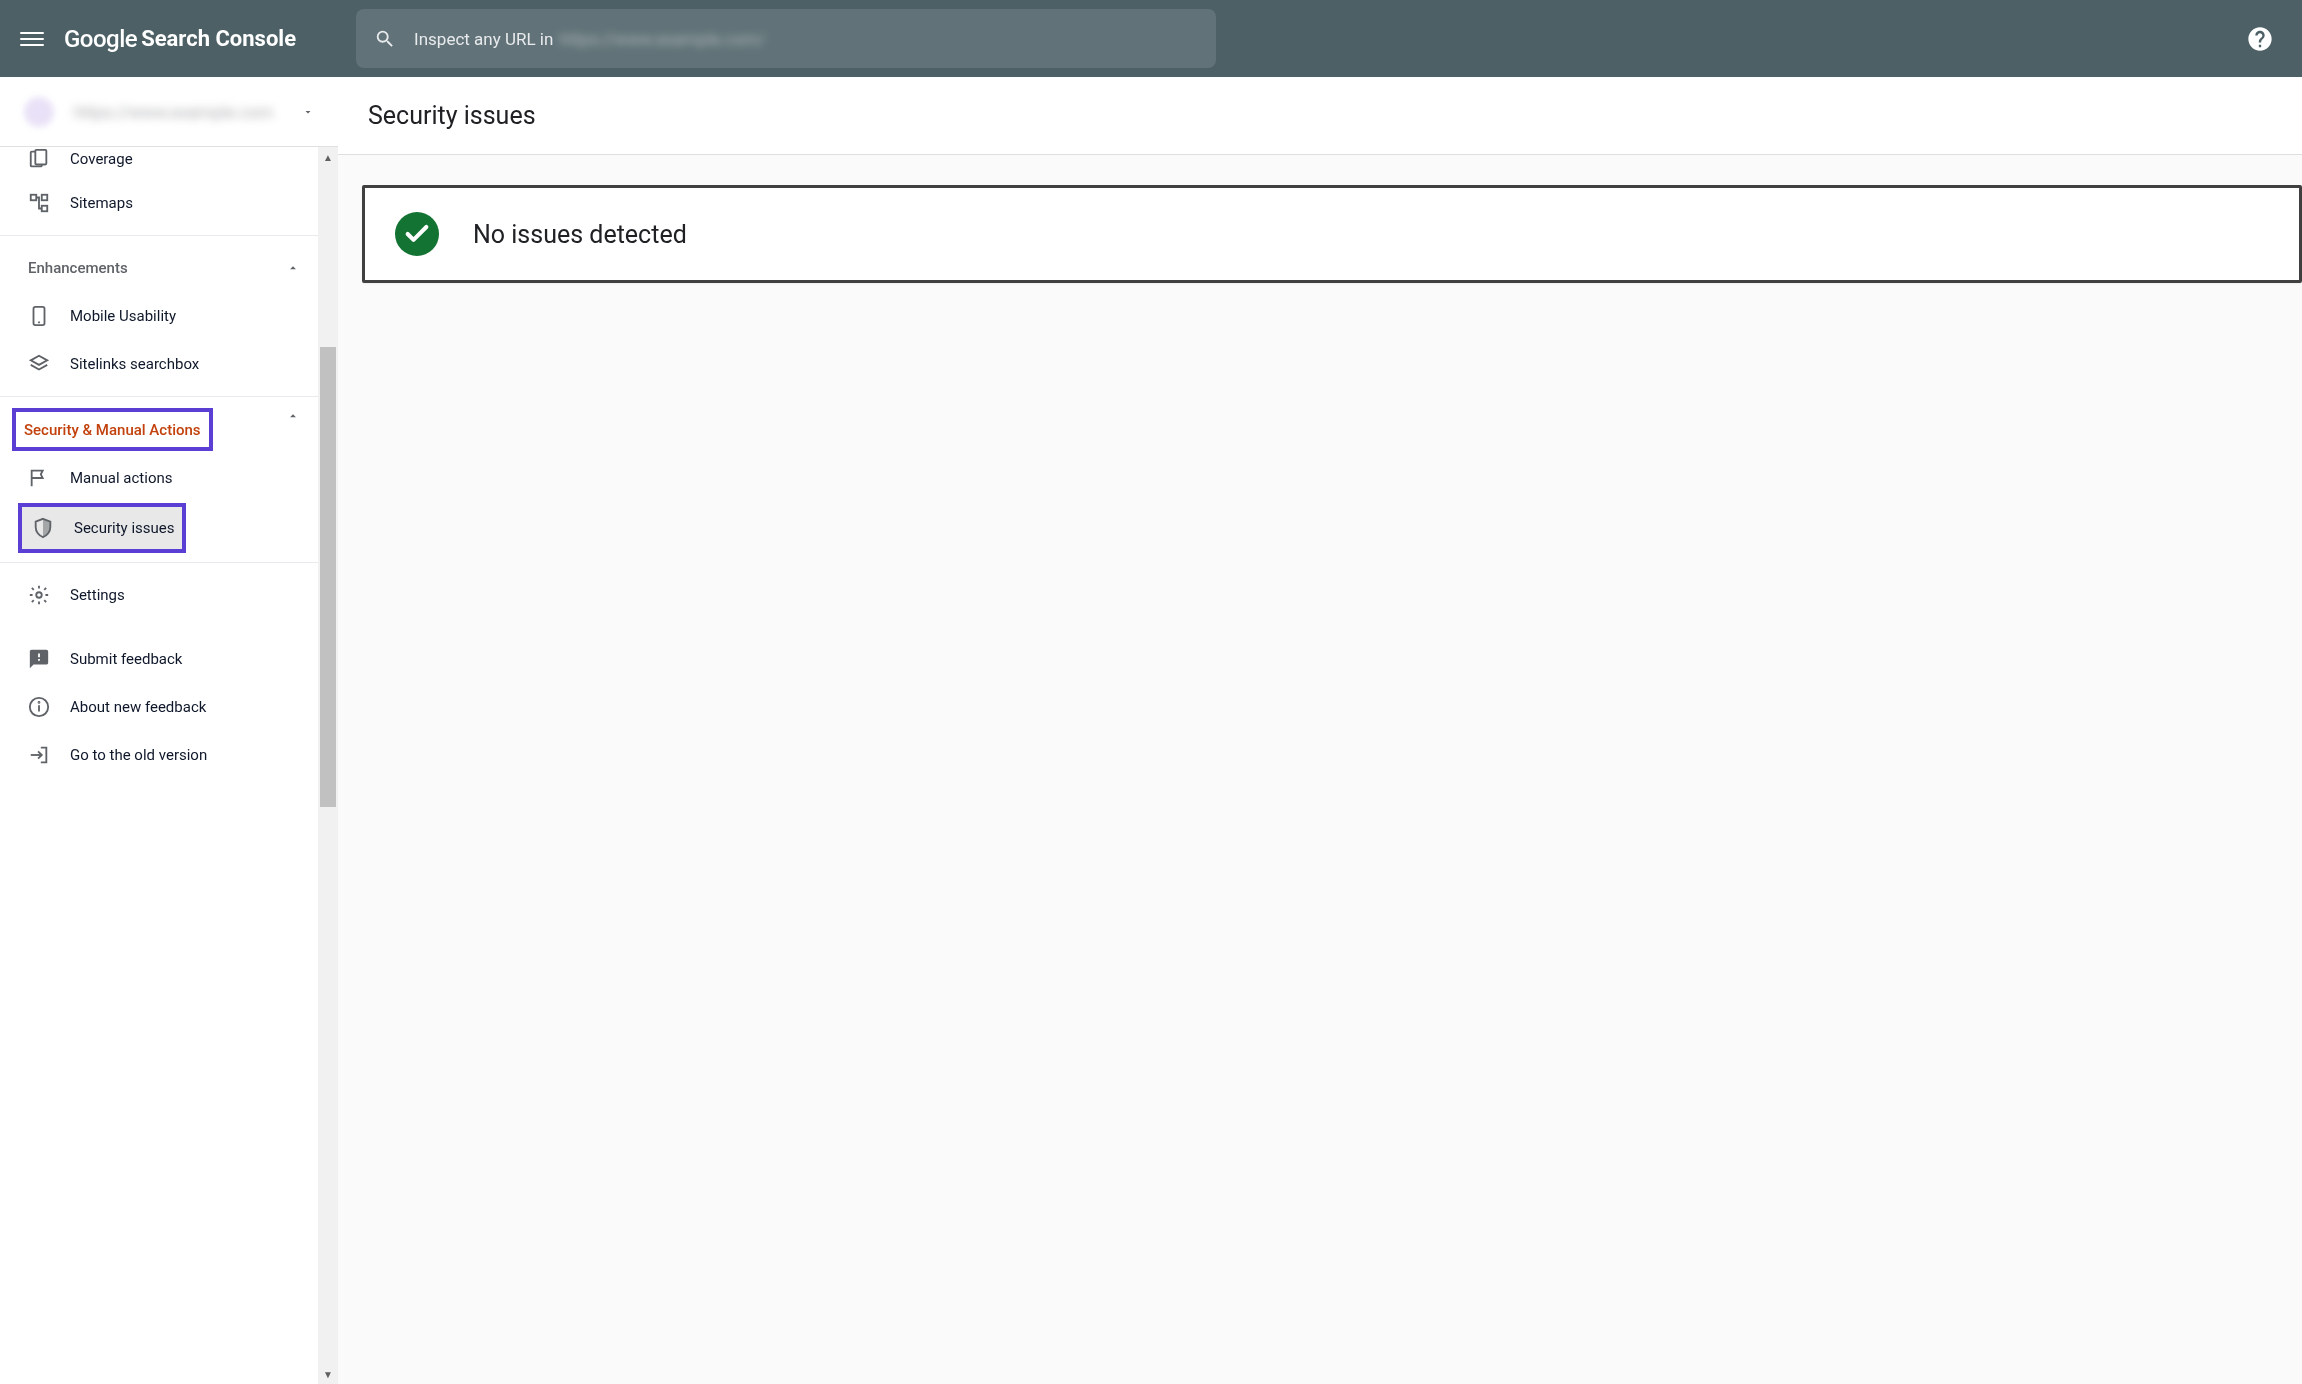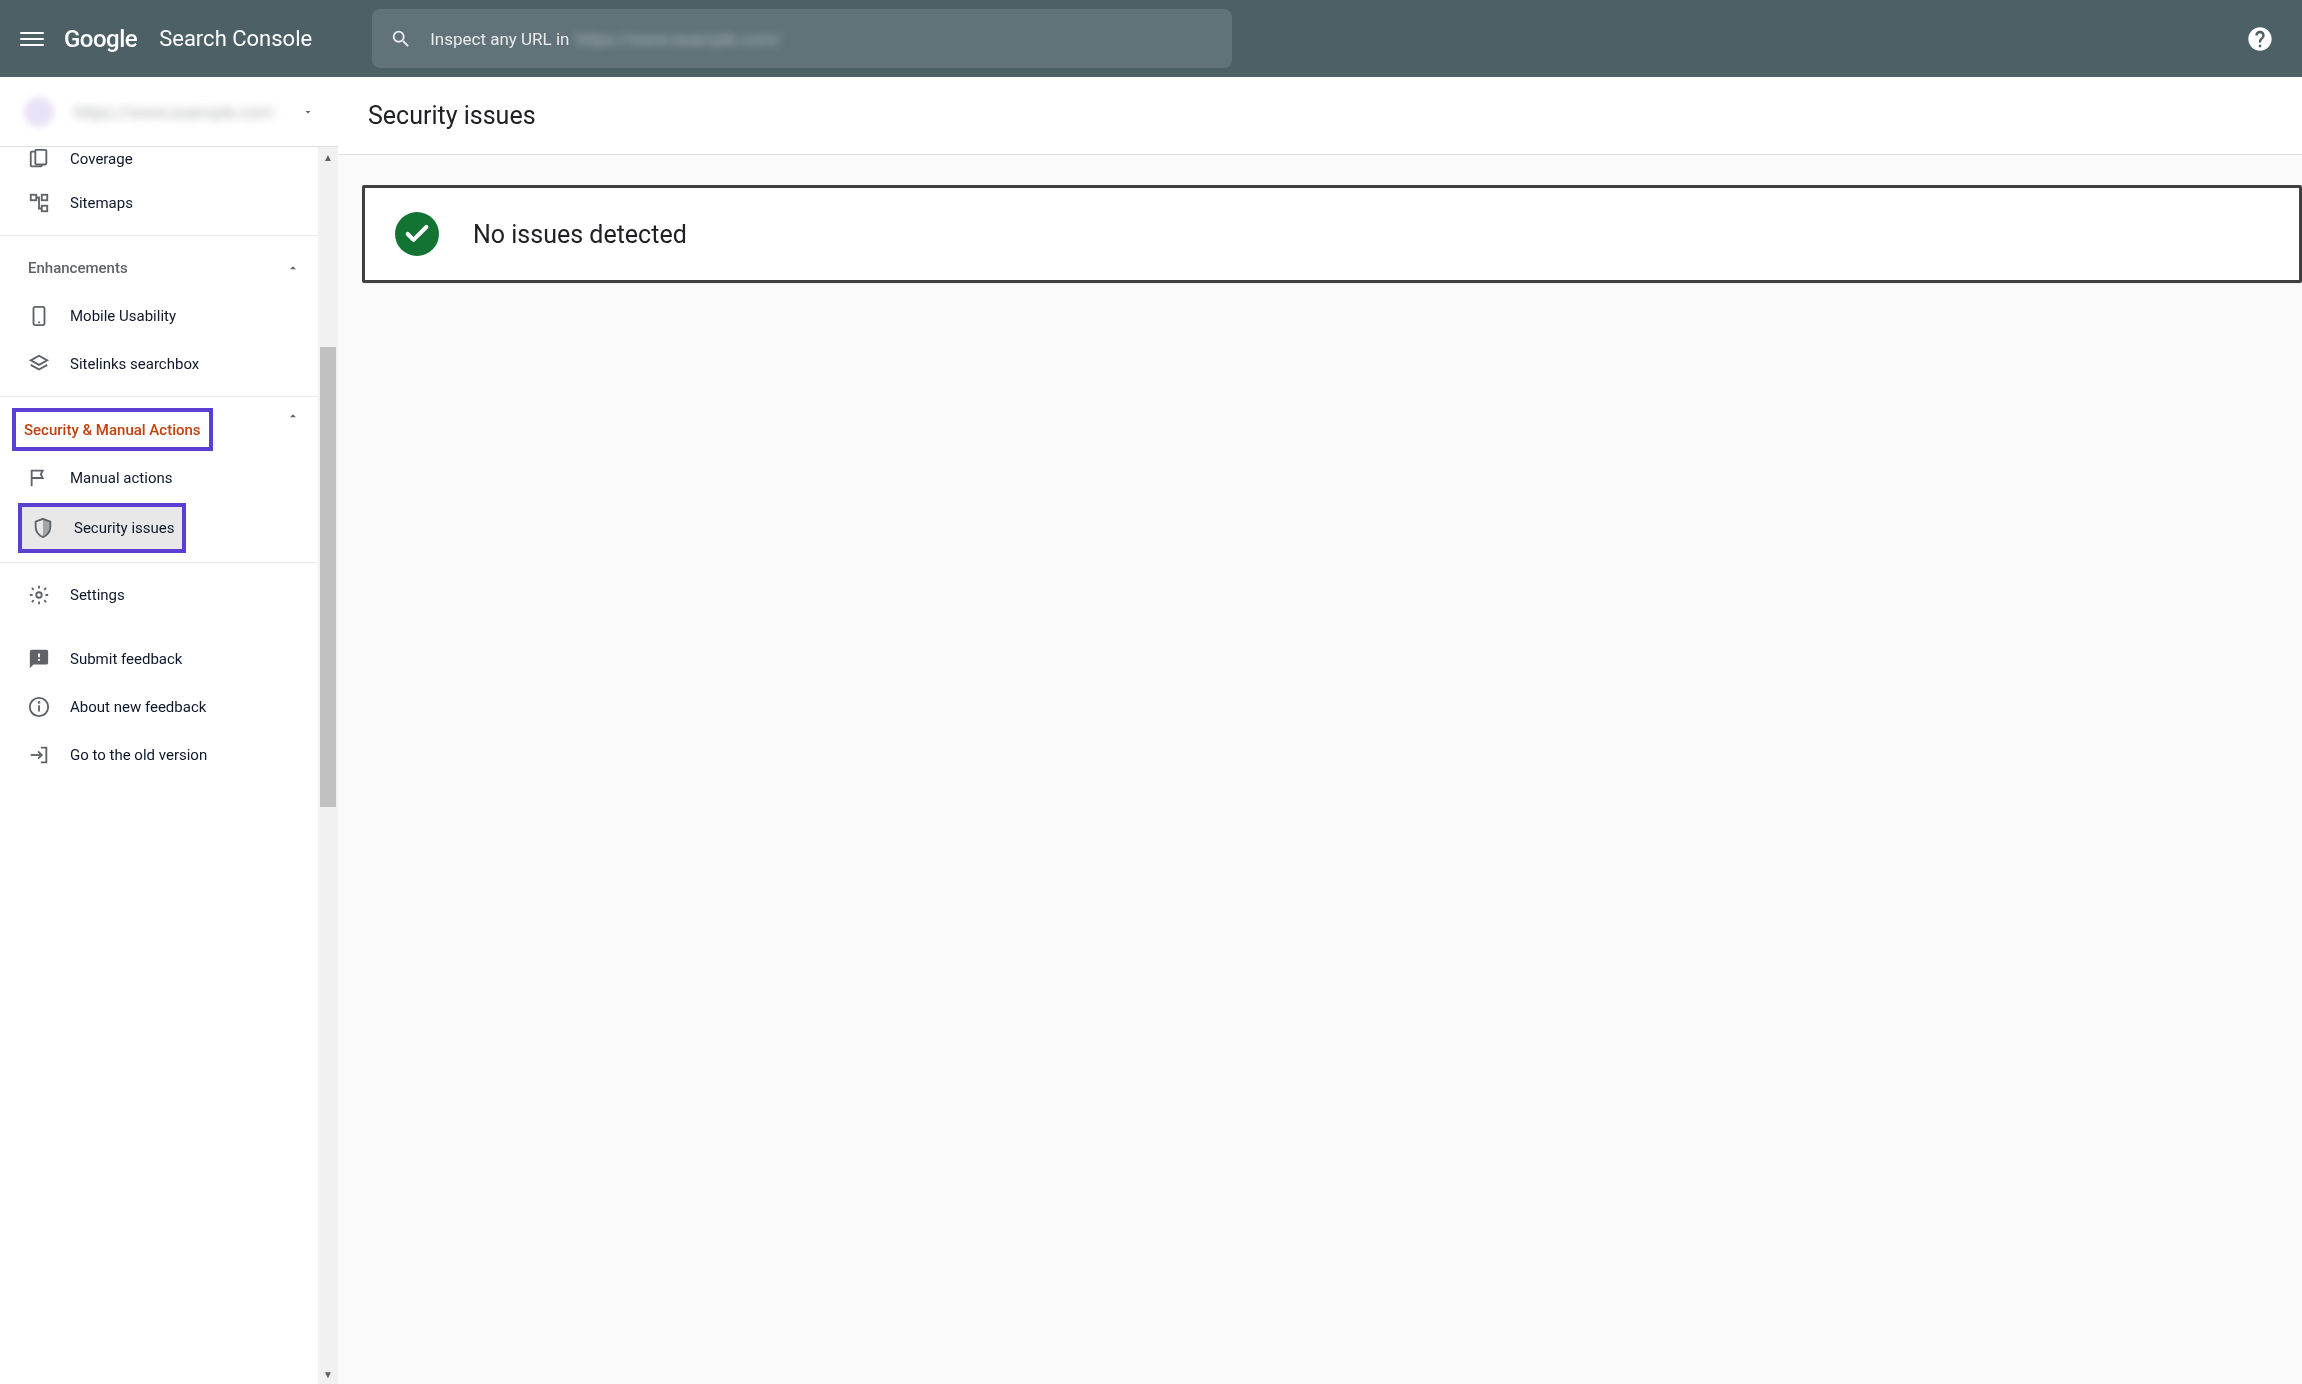--- a/index.html
+++ b/index.html
@@ -16,22 +16,22 @@
 .hamburger {
   width: 24px; height: 24px;
   cursor: pointer;
   margin-right: 20px;
   display: flex; flex-direction: column; justify-content: space-around;
   padding: 3px 0;
 }
 .hamburger span { display:block; height:2px; background:#fff; border-radius:1px; }
 
 .logo { display:flex; align-items:center; color:#fff; font-size:22px; font-weight:400; }
-.logo .google { font-weight:500; letter-spacing:-0.5px; margin-right:22px; font-size:24px;}
-.logo .product { font-weight:400; }
+.logo .google { font-weight:500; letter-spacing:-0.5px; margin-right:4px; font-size:24px;}
+.logo .product { font-weight:700; }
 
 .search-bar {
   margin-left: 60px;
   flex: 0 0 860px;
   height: 59px;
   background: rgba(255,255,255,0.12);
   border-radius: 8px;
   display:flex; align-items:center;
   padding: 0 18px;
 }

